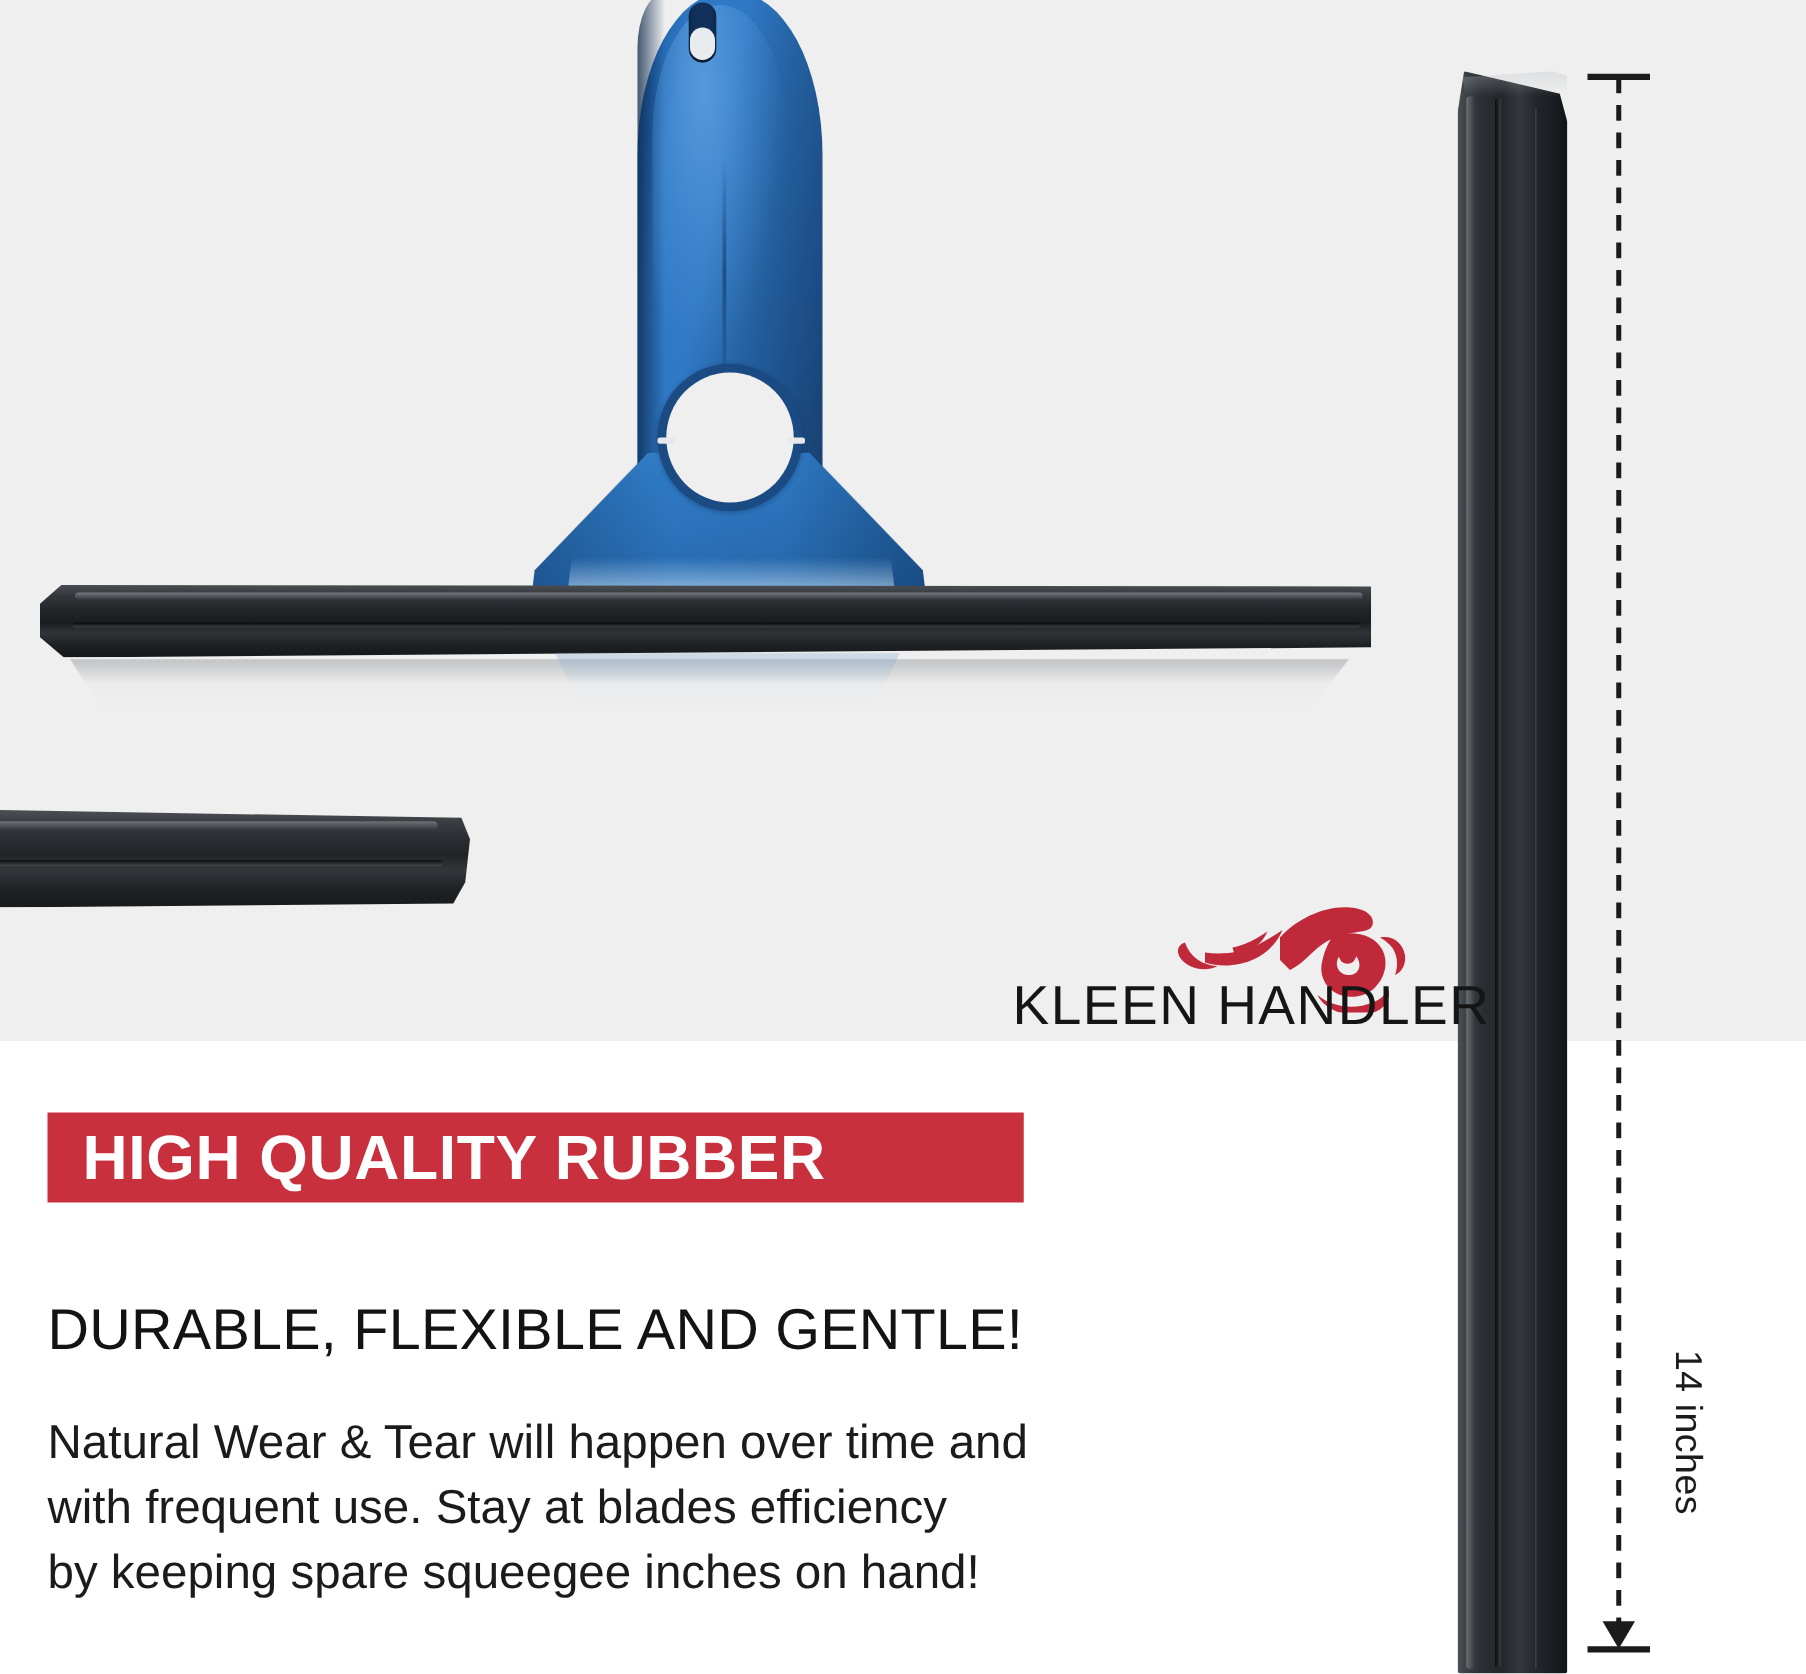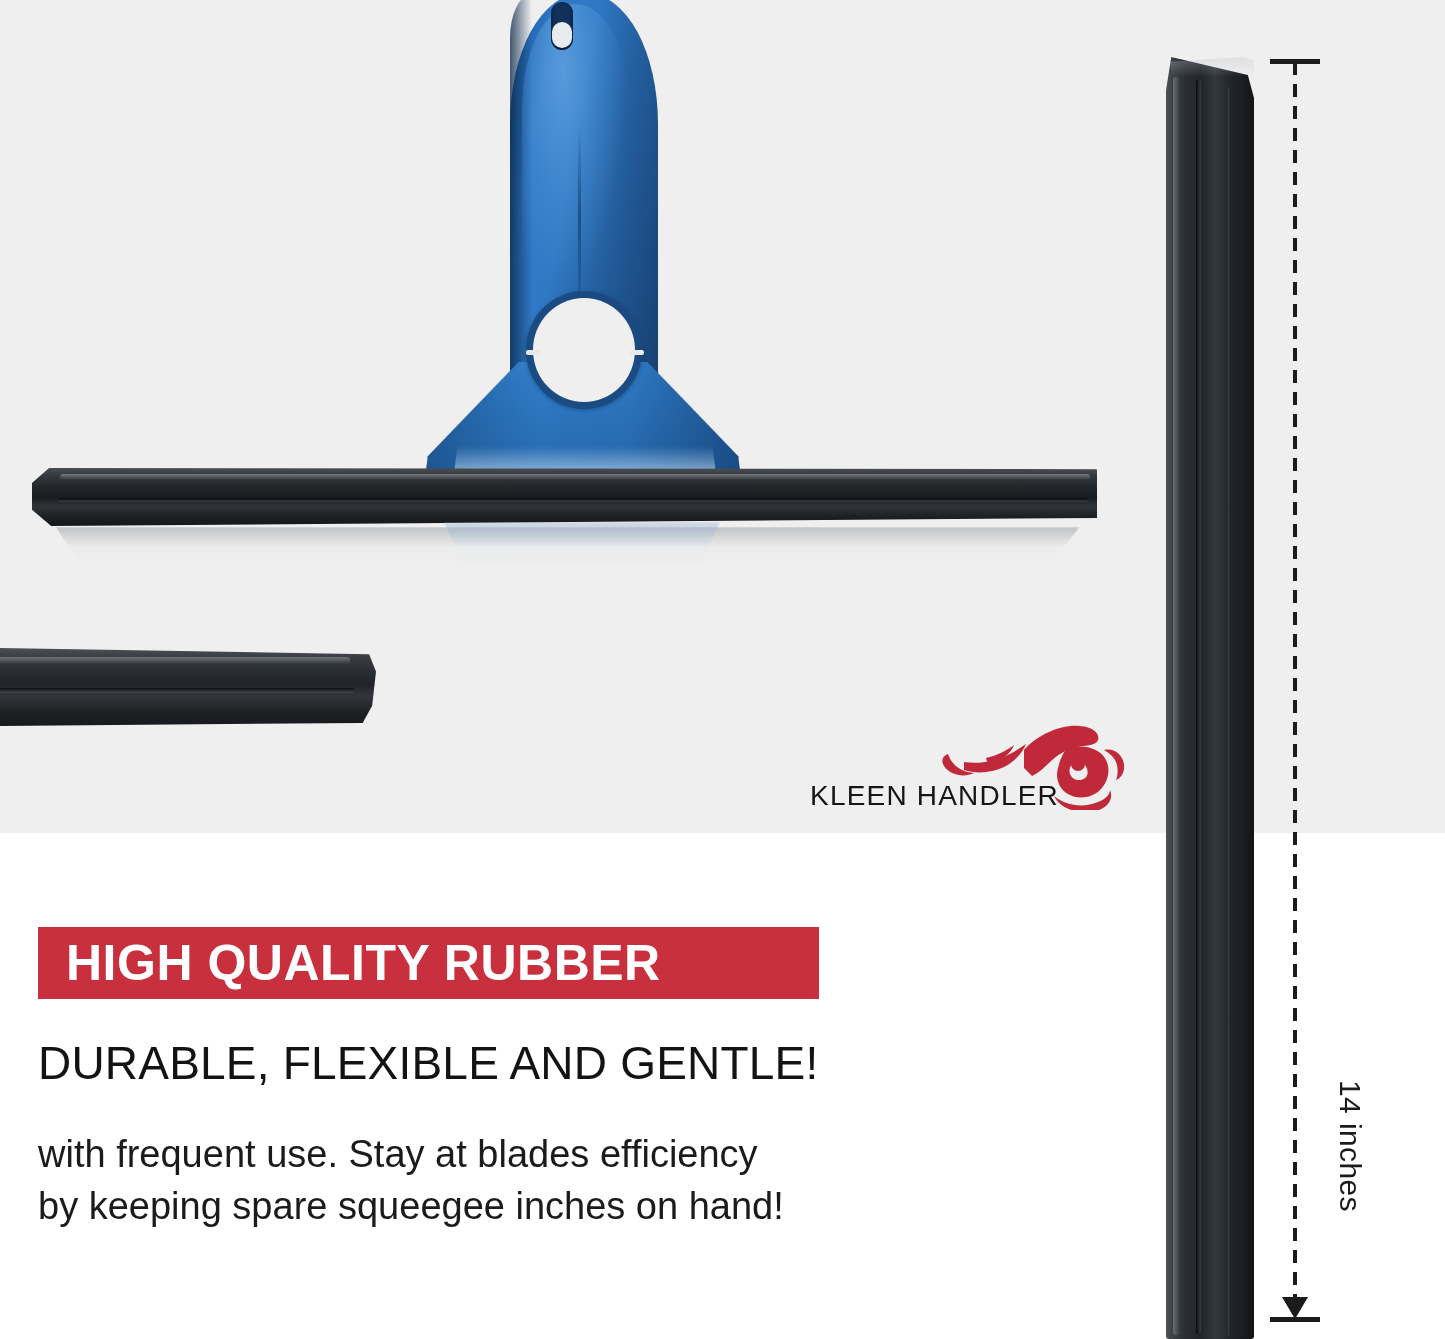--- a/index.html
+++ b/index.html
@@ -334,31 +334,31 @@
     width: 330px; height: 100px;
   }
   .logo-mark {
     position: absolute;
     left: 120px; top: -2px;
     width: 200px; height: 90px;
   }
   .logo-text {
     position: absolute;
     left: 2px; top: 58px;
-    font-size: 28px;
+    font-size: 44px;
     letter-spacing: 1.2px;
     color: #151515;
     font-family: "Liberation Sans", sans-serif;
     white-space: nowrap;
   }
 
   
   .banner {
     position: absolute;
-    left: 38px; top: 927px;
+    left: 38px; top: 890px;
     width: 781px; height: 72px;
     background: #C9303E;
   }
   .banner-text {
     position: absolute;
     left: 28px; top: 50%;
     transform: translateY(-50%);
     font-size: 50px;
     font-weight: bold;
     color: #ffffff;
@@ -476,17 +476,18 @@
     <div class="logo-text">KLEEN HANDLER</div>
   </div>
 
   <div class="banner">
     <div class="banner-text">HIGH QUALITY RUBBER</div>
   </div>
 
   <div class="subhead">DURABLE, FLEXIBLE AND GENTLE!</div>
 
   <div class="body-copy">
+    <span class="line">Natural Wear &amp; Tear will happen over time and</span>
     <span class="line">with frequent use. Stay at blades efficiency</span>
     <span class="line">by keeping spare squeegee inches on hand!</span>
   </div>
 
 </div>
 
 </body></html>

